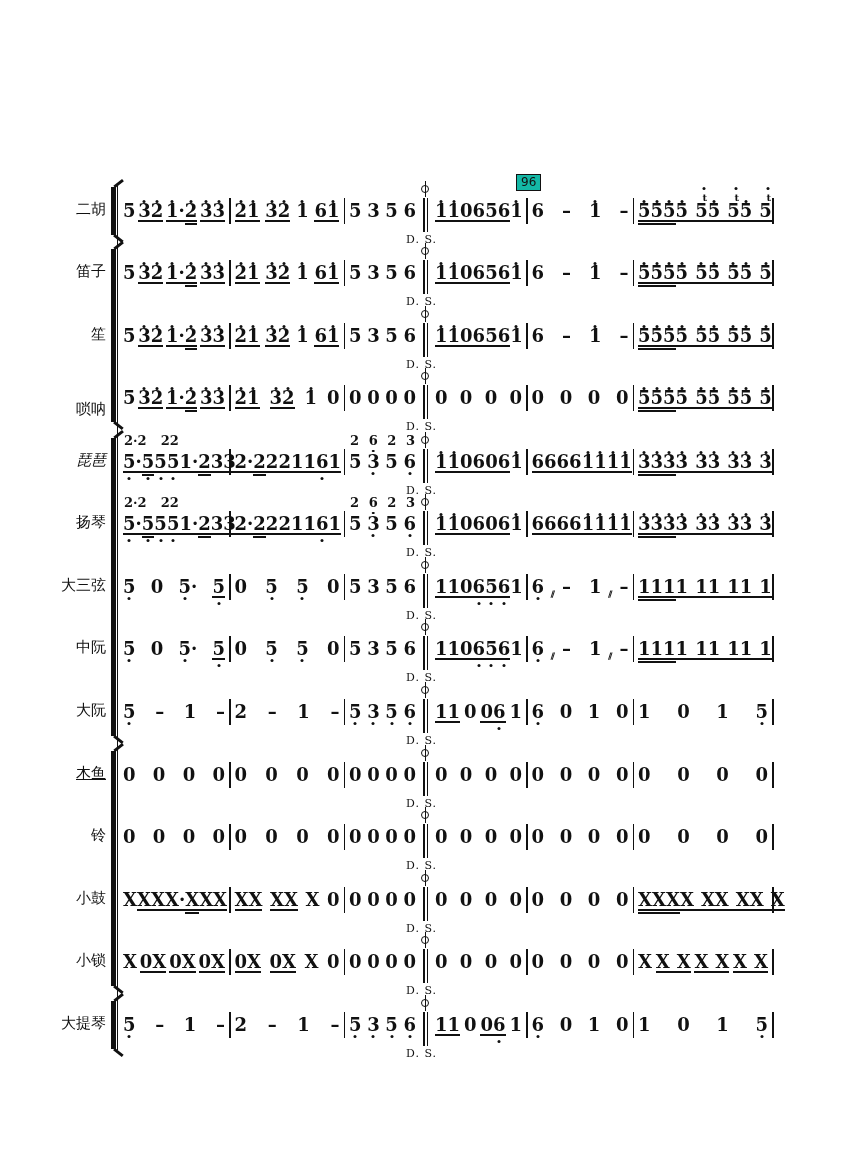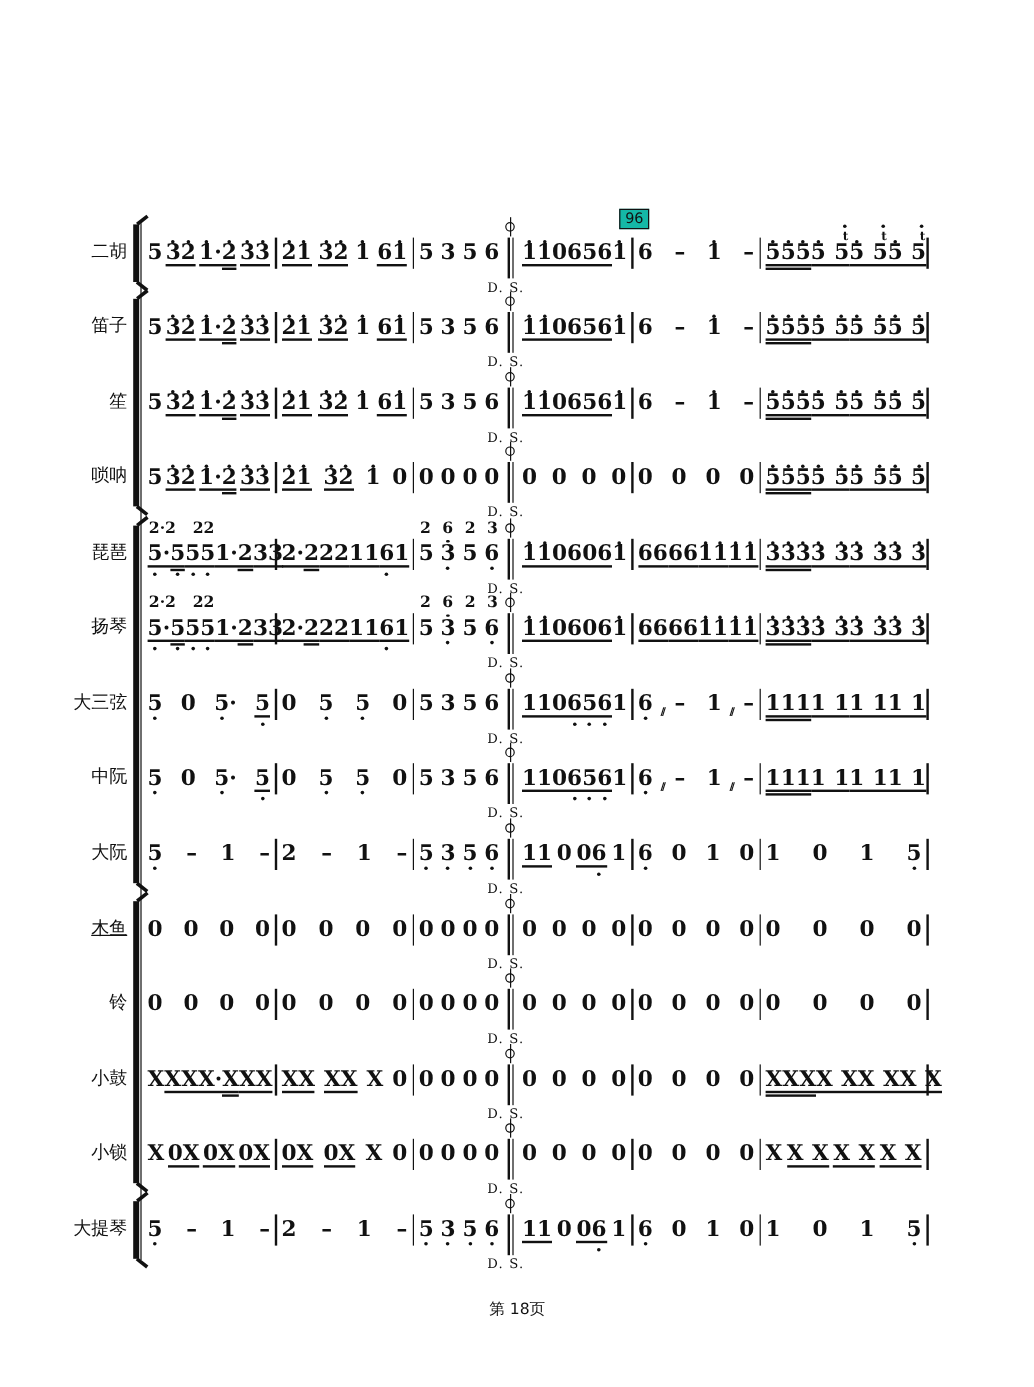--- a/index.html
+++ b/index.html
@@ -451,21 +451,21 @@
             <i class="bm b1"></i>
           </span>
           <span class="grp u1">
             <span class="note">5<i class="ad"></i></span>
             <span class="note" style="margin-left: 7px;">5<i class="ad"></i></span>
             <i class="bm b1"></i>
           </span>
         </span>
         <span class="bar"></span>
       </div>
-      <div class="label" style="top: 387px;">唢呐</div>
+      <div class="label" style="top: 400px;">唢呐</div>
       <div class="line" style="left: 119px; top: 385px;">
         <span class="meas" style="width: 110px;">
           <span class="grp u0">
             <span class="note">5</span>
           </span>
           <span class="grp u1">
             <span class="note">3<i class="ad"></i></span>
             <span class="note">2<i class="ad"></i></span>
             <i class="bm b1"></i>
           </span>
@@ -573,21 +573,21 @@
             <i class="bm b1"></i>
           </span>
           <span class="grp u1">
             <span class="note">5<i class="ad"></i></span>
             <span class="note" style="margin-left: 7px;">5<i class="ad"></i></span>
             <i class="bm b1"></i>
           </span>
         </span>
         <span class="bar"></span>
       </div>
-      <div class="label" style="top: 451px;">琵琶</div>
+      <div class="label" style="top: 451px; font-style: italic;">琵琶</div>
       <div class="line" style="left: 119px; top: 449px;">
         <span class="meas" style="width: 110px;">
           <span class="abv left">
             <span class="grp sm u0">
               <span class="note">2</span>
               <span class="note">·</span>
               <span class="note">2</span>
             </span>
             <span class="grp sm u0">
               <span class="note">2</span>
@@ -1801,21 +1801,20 @@
           <span class="grp u0">
             <span class="note">1</span>
           </span>
           <span class="grp u0">
             <span class="note">5<i class="bd"></i></span>
           </span>
         </span>
         <span class="bar"></span>
       </div>
     </div>
-  <div class="footer" style="top:1082px;">第 18页</div>
 <div class="sysline" style="left: 117px; top: 186px; height: 864px;"></div>
     <div class="brk" style="left: 111px; top: 187px; height: 48px;">
       <i class="hk hkt"></i>
       <i class="hk hkb"></i>
     </div>
     <div class="brk" style="left: 111px; top: 249px; height: 173px;">
       <i class="hk hkt"></i>
       <i class="hk hkb"></i>
     </div>
     <div class="brk" style="left: 111px; top: 438px; height: 298px;">

